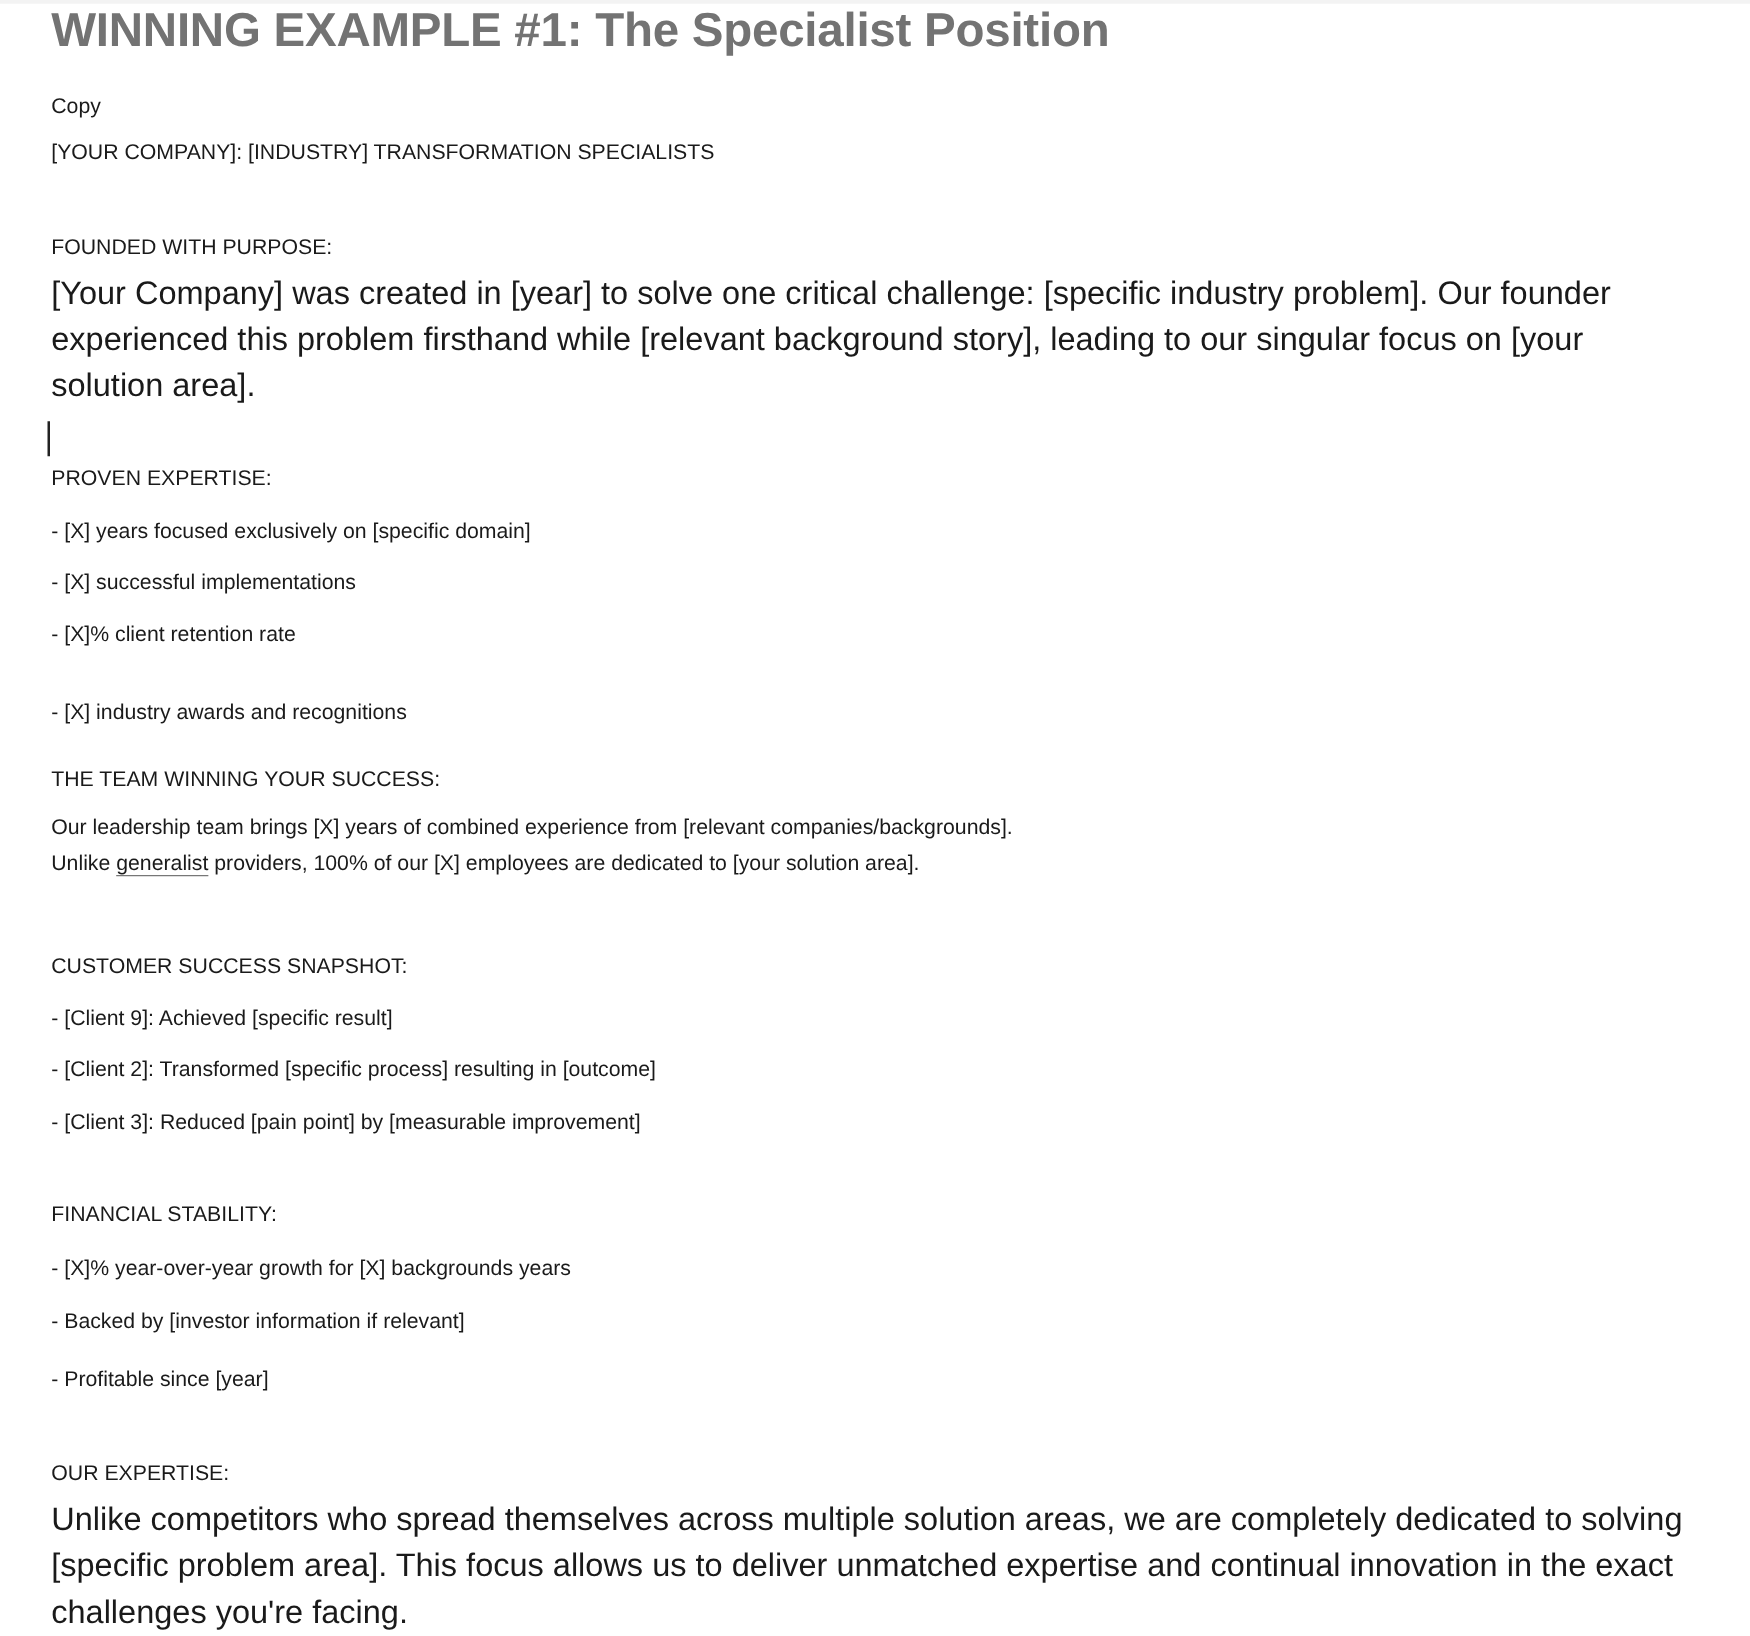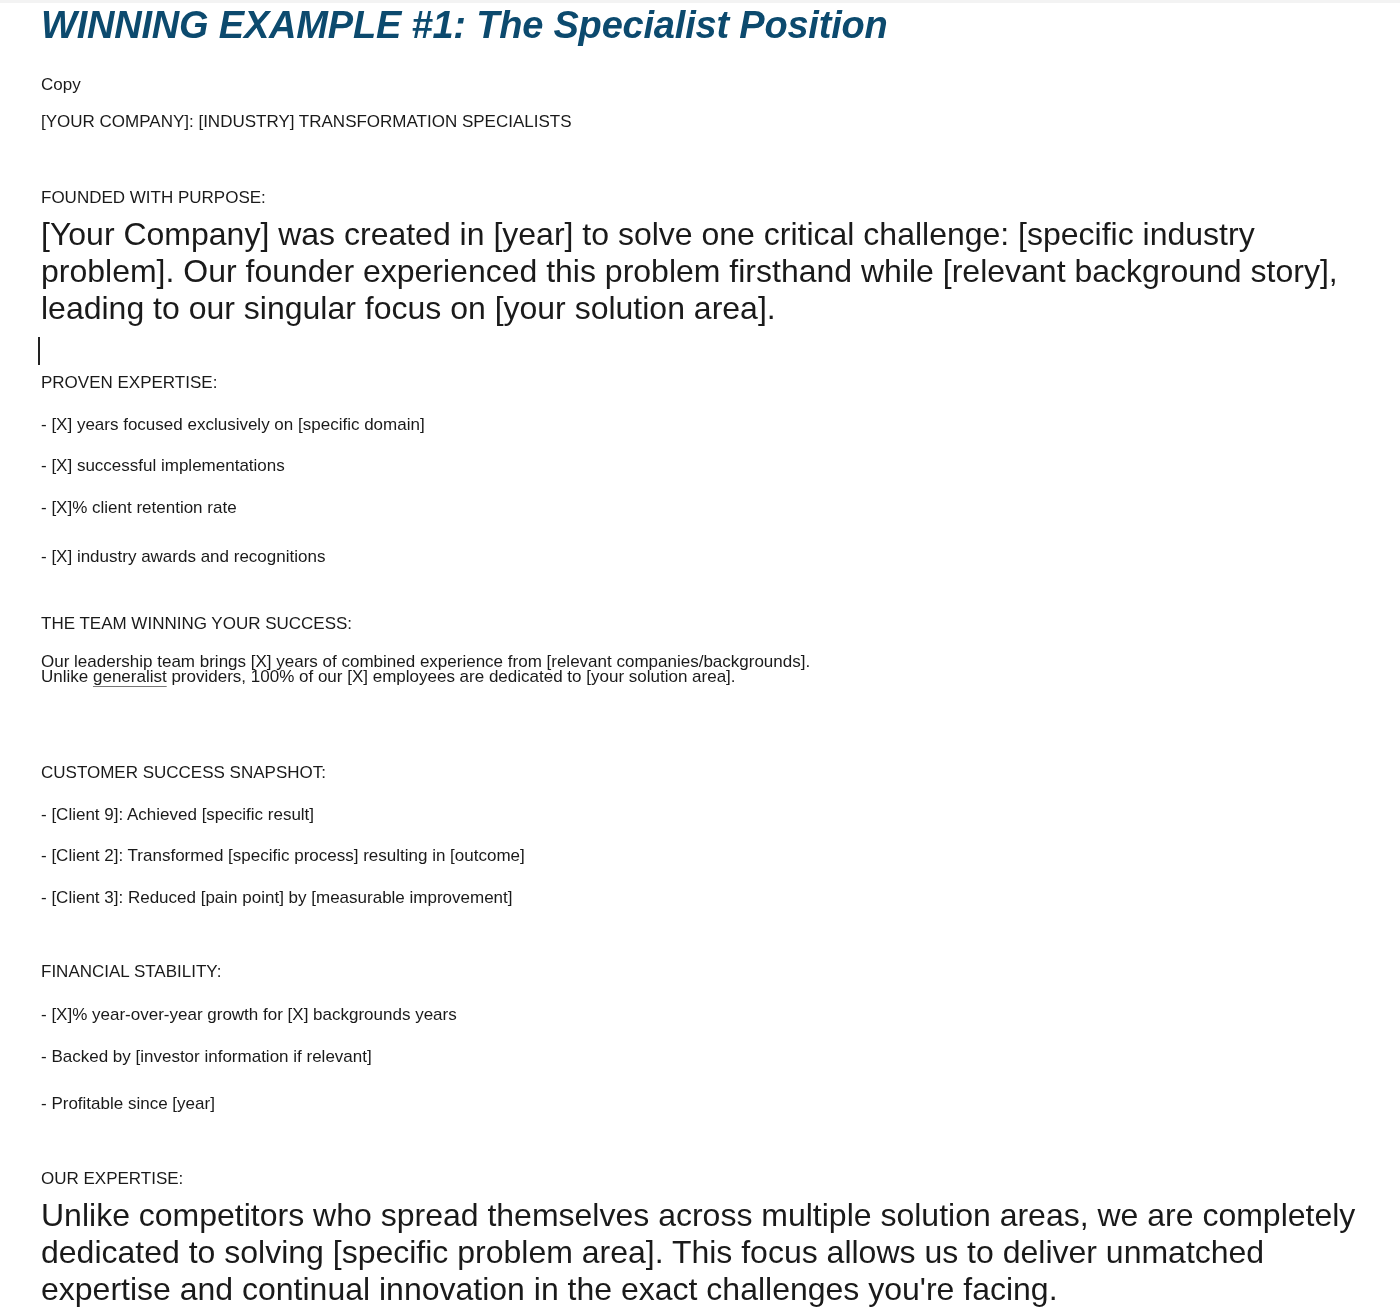--- a/index.html
+++ b/index.html
@@ -14,31 +14,31 @@
     }
     .top-strip {
       position: absolute; left: 0; top: 0; width: 1400px; height: 3px;
       background: #f3f3f3;
     }
     .page {
       position: absolute; left: 41px; top: 0; width: 1330px;
     }
     .title {
       position: absolute; left: 0; top: 4px;
-      font-size: 38px; font-weight: bold; color: #0c4a6e;
-      white-space: nowrap; letter-spacing: -0.2px; font-style: italic;
+      font-size: 38px; font-weight: bold; color: #737373;
+      white-space: nowrap; letter-spacing: -0.2px;
     }
     .line {
       position: absolute; left: 0;
       font-size: 17px; color: #1a1a1a; white-space: nowrap;
       line-height: 30px;
     }
     .para {
       position: absolute; left: 0; width: 1320px;
-      font-size: 32px; color: #1a1a1a;
+      font-size: 26px; color: #1a1a1a;
       line-height: 37px;
     }
     .caret {
       position: absolute; left: -3px; top: 337px;
       width: 1.5px; height: 28px; background: #222;
     }
     .underline-word {
       text-decoration: underline;
       text-decoration-color: #777;
       text-underline-offset: 4px;
@@ -58,25 +58,25 @@
 
   <div class="line" style="top:183px">FOUNDED WITH PURPOSE:</div>
   <div class="para" style="top:216px">[Your Company] was created in [year] to solve one critical challenge: [specific industry problem]. Our founder experienced this problem firsthand while [relevant background story], leading to our singular focus on [your solution area].</div>
 
   <div class="caret"></div>
 
   <div class="line" style="top:368px">PROVEN EXPERTISE:</div>
   <div class="line" style="top:410px">- [X] years focused exclusively on [specific domain]</div>
   <div class="line" style="top:451px">- [X] successful implementations</div>
   <div class="line" style="top:493px">- [X]% client retention rate</div>
-  <div class="line" style="top:542px">- [X] industry awards and recognitions</div>
+  <div class="line" style="top:555px">- [X] industry awards and recognitions</div>
 
   <div class="line" style="top:609px">THE TEAM WINNING YOUR SUCCESS:</div>
   <div class="line" style="top:647px">Our leadership team brings [X] years of combined experience from [relevant companies/backgrounds].</div>
-  <div class="line" style="top:662px"><span>Unlike </span><span class="underline-word">generalist</span><span> providers, 100% of our [X] employees are dedicated to [your solution area].</span></div>
+  <div class="line" style="top:676px"><span>Unlike </span><span class="underline-word">generalist</span><span> providers, 100% of our [X] employees are dedicated to [your solution area].</span></div>
 
   <div class="line" style="top:758px">CUSTOMER SUCCESS SNAPSHOT:</div>
   <div class="line" style="top:800px">- [Client 9]: Achieved [specific result]</div>
   <div class="line" style="top:841px">- [Client 2]: Transformed [specific process] resulting in [outcome]</div>
   <div class="line" style="top:883px">- [Client 3]: Reduced [pain point] by [measurable improvement]</div>
 
   <div class="line" style="top:957px">FINANCIAL STABILITY:</div>
   <div class="line" style="top:1000px">- [X]% year-over-year growth for [X] backgrounds years</div>
   <div class="line" style="top:1042px">- Backed by [investor information if relevant]</div>
   <div class="line" style="top:1089px">- Profitable since [year]</div>

